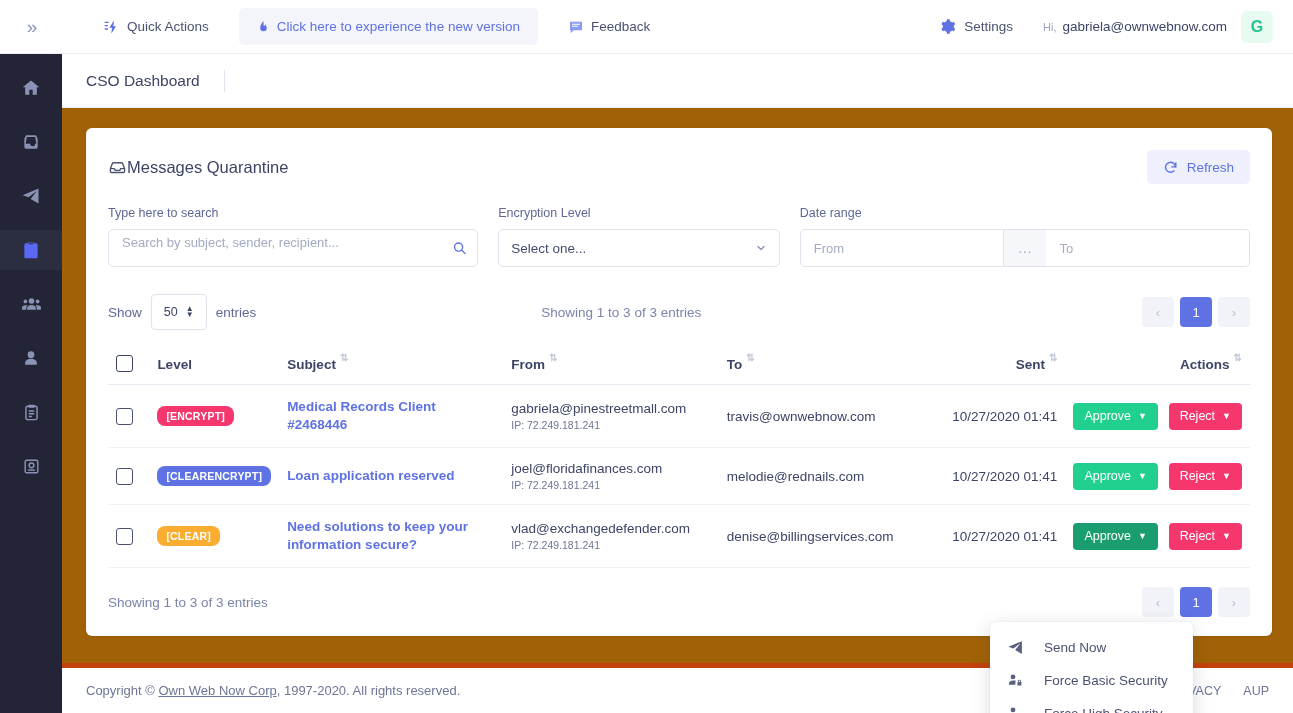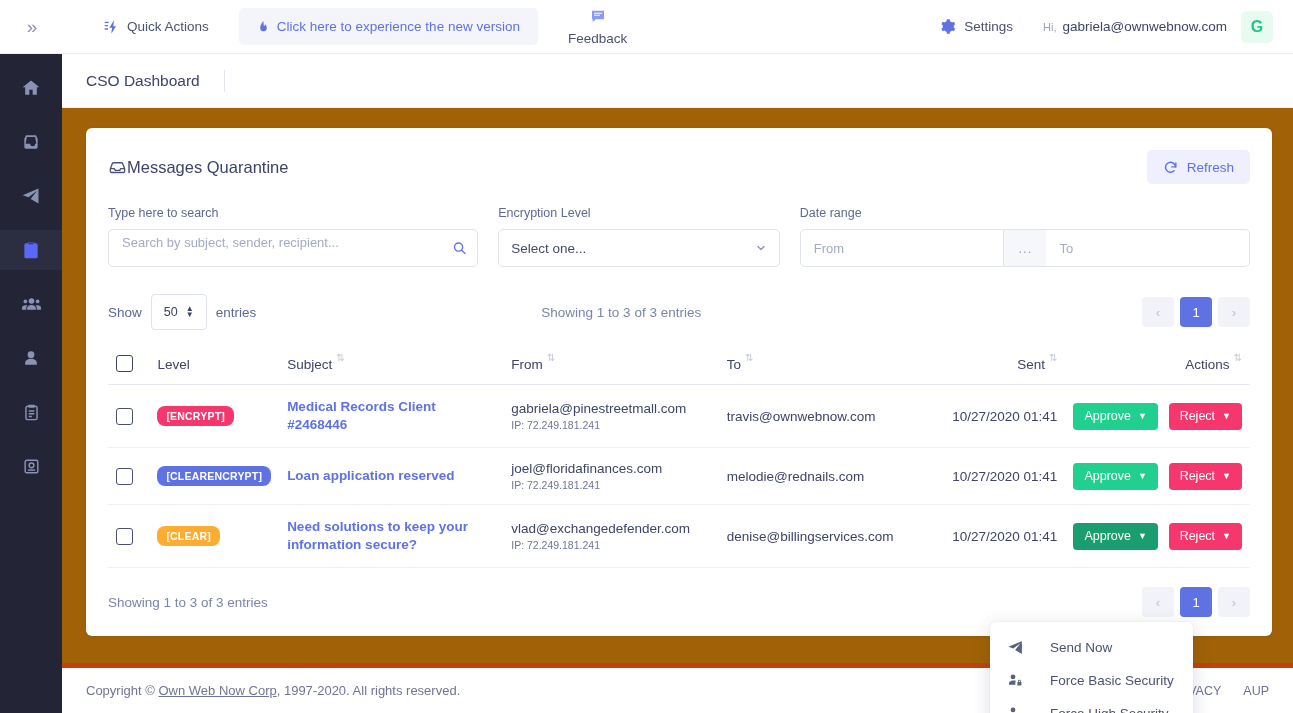--- a/index.html
+++ b/index.html
@@ -21,21 +21,21 @@
     width: 62px; height: 54px; display: flex; align-items: center; justify-content: center;
     color: #8a93b8; font-size: 19px; cursor: pointer; letter-spacing: -2px;
   }
   .nav-item {
     display: flex; align-items: center; gap: 7px;
     height: 37px; padding: 0 14px; border-radius: 5px;
     font-size: 13.5px; color: #4b5270; cursor: pointer; white-space: nowrap;
   }
   .nav-item.spaced { margin-left: 28px; }
   .nav-item.highlight { background: #f4f5fb; color: #5e72e4; margin-left: 16px; padding: 0 18px; }
-  .nav-item.plain { margin-left: 16px; flex-direction: column; }
+  .nav-item.plain { margin-left: 16px; }
   .topbar-right {
     margin-left: auto; display: flex; align-items: center; gap: 0; padding-right: 20px;
   }
   .settings-item {
     display: flex; align-items: center; gap: 8px; font-size: 13.5px;
     color: #4b5270; cursor: pointer; margin-right: 30px;
   }
   .hi-label { font-size: 11px; color: #9aa2c0; margin-right: 6px; }
   .user-email { font-size: 13.5px; color: #3d4466; cursor: pointer; margin-right: 14px; }
   .avatar {
@@ -142,21 +142,21 @@
     width: 32px; height: 30px; border-radius: 4px; background: #f2f3f8;
     display: flex; align-items: center; justify-content: center;
     font-size: 13px; color: #b9bfd4; cursor: pointer; user-select: none;
   }
   .pg.active { background: #5e72e4; color: #fff; }
 
   
   table.qtable { width: 100%; border-collapse: collapse; margin-top: 14px; }
   table.qtable thead th {
     border-bottom: 1.5px solid #e6e9f0; padding: 10px 8px 12px 8px;
-    font-size: 13.5px; color: #3d4466; font-weight: normal; text-align: left;
+    font-size: 13.5px; color: #3d4466; font-weight: bold; text-align: left;
     vertical-align: bottom; white-space: nowrap;
   }
   .th-inner { display: inline-flex; align-items: flex-start; gap: 4px; }
   .sort-ico { color: #c3c8d8; font-size: 10px; line-height: 10px; position: relative; top: -4px; }
   table.qtable tbody td {
     border-bottom: 1px solid #eef0f5; padding: 13px 8px; font-size: 13.5px;
     color: #3d4466; vertical-align: middle;
   }
   .chk {
     width: 17px; height: 17px; border: 1.5px solid #4a5070; border-radius: 3px;
@@ -182,21 +182,21 @@
   .btn-reject { background: #f5376e; margin-left: 7px; }
   .caret { font-size: 9px; line-height: 9px; }
 
   .dropdown {
     position: absolute; left: 904px; top: 494px; width: 203px;
     background: #fff; border-radius: 5px; z-index: 50;
     box-shadow: 0 4px 18px rgba(35,45,85,.17), 0 0 1px rgba(35,45,85,.2);
     padding: 9px 0;
   }
   .dd-item {
-    display: flex; align-items: center; gap: 26px; padding: 8px 17px;
+    display: flex; align-items: center; gap: 20px; padding: 8px 17px;
     font-size: 13.5px; color: #4b5270; cursor: pointer;
   }
   .dd-ico { color: #596080; line-height: 0; }
 
   .bottom-row { display: flex; align-items: center; margin-top: 18px; height: 32px; }
   .bottom-showing { font-size: 13.5px; color: #7b84ab; }
 
   
   .footer {
     position: absolute; left: 62px; top: 663px; width: 1231px; height: 50px;

